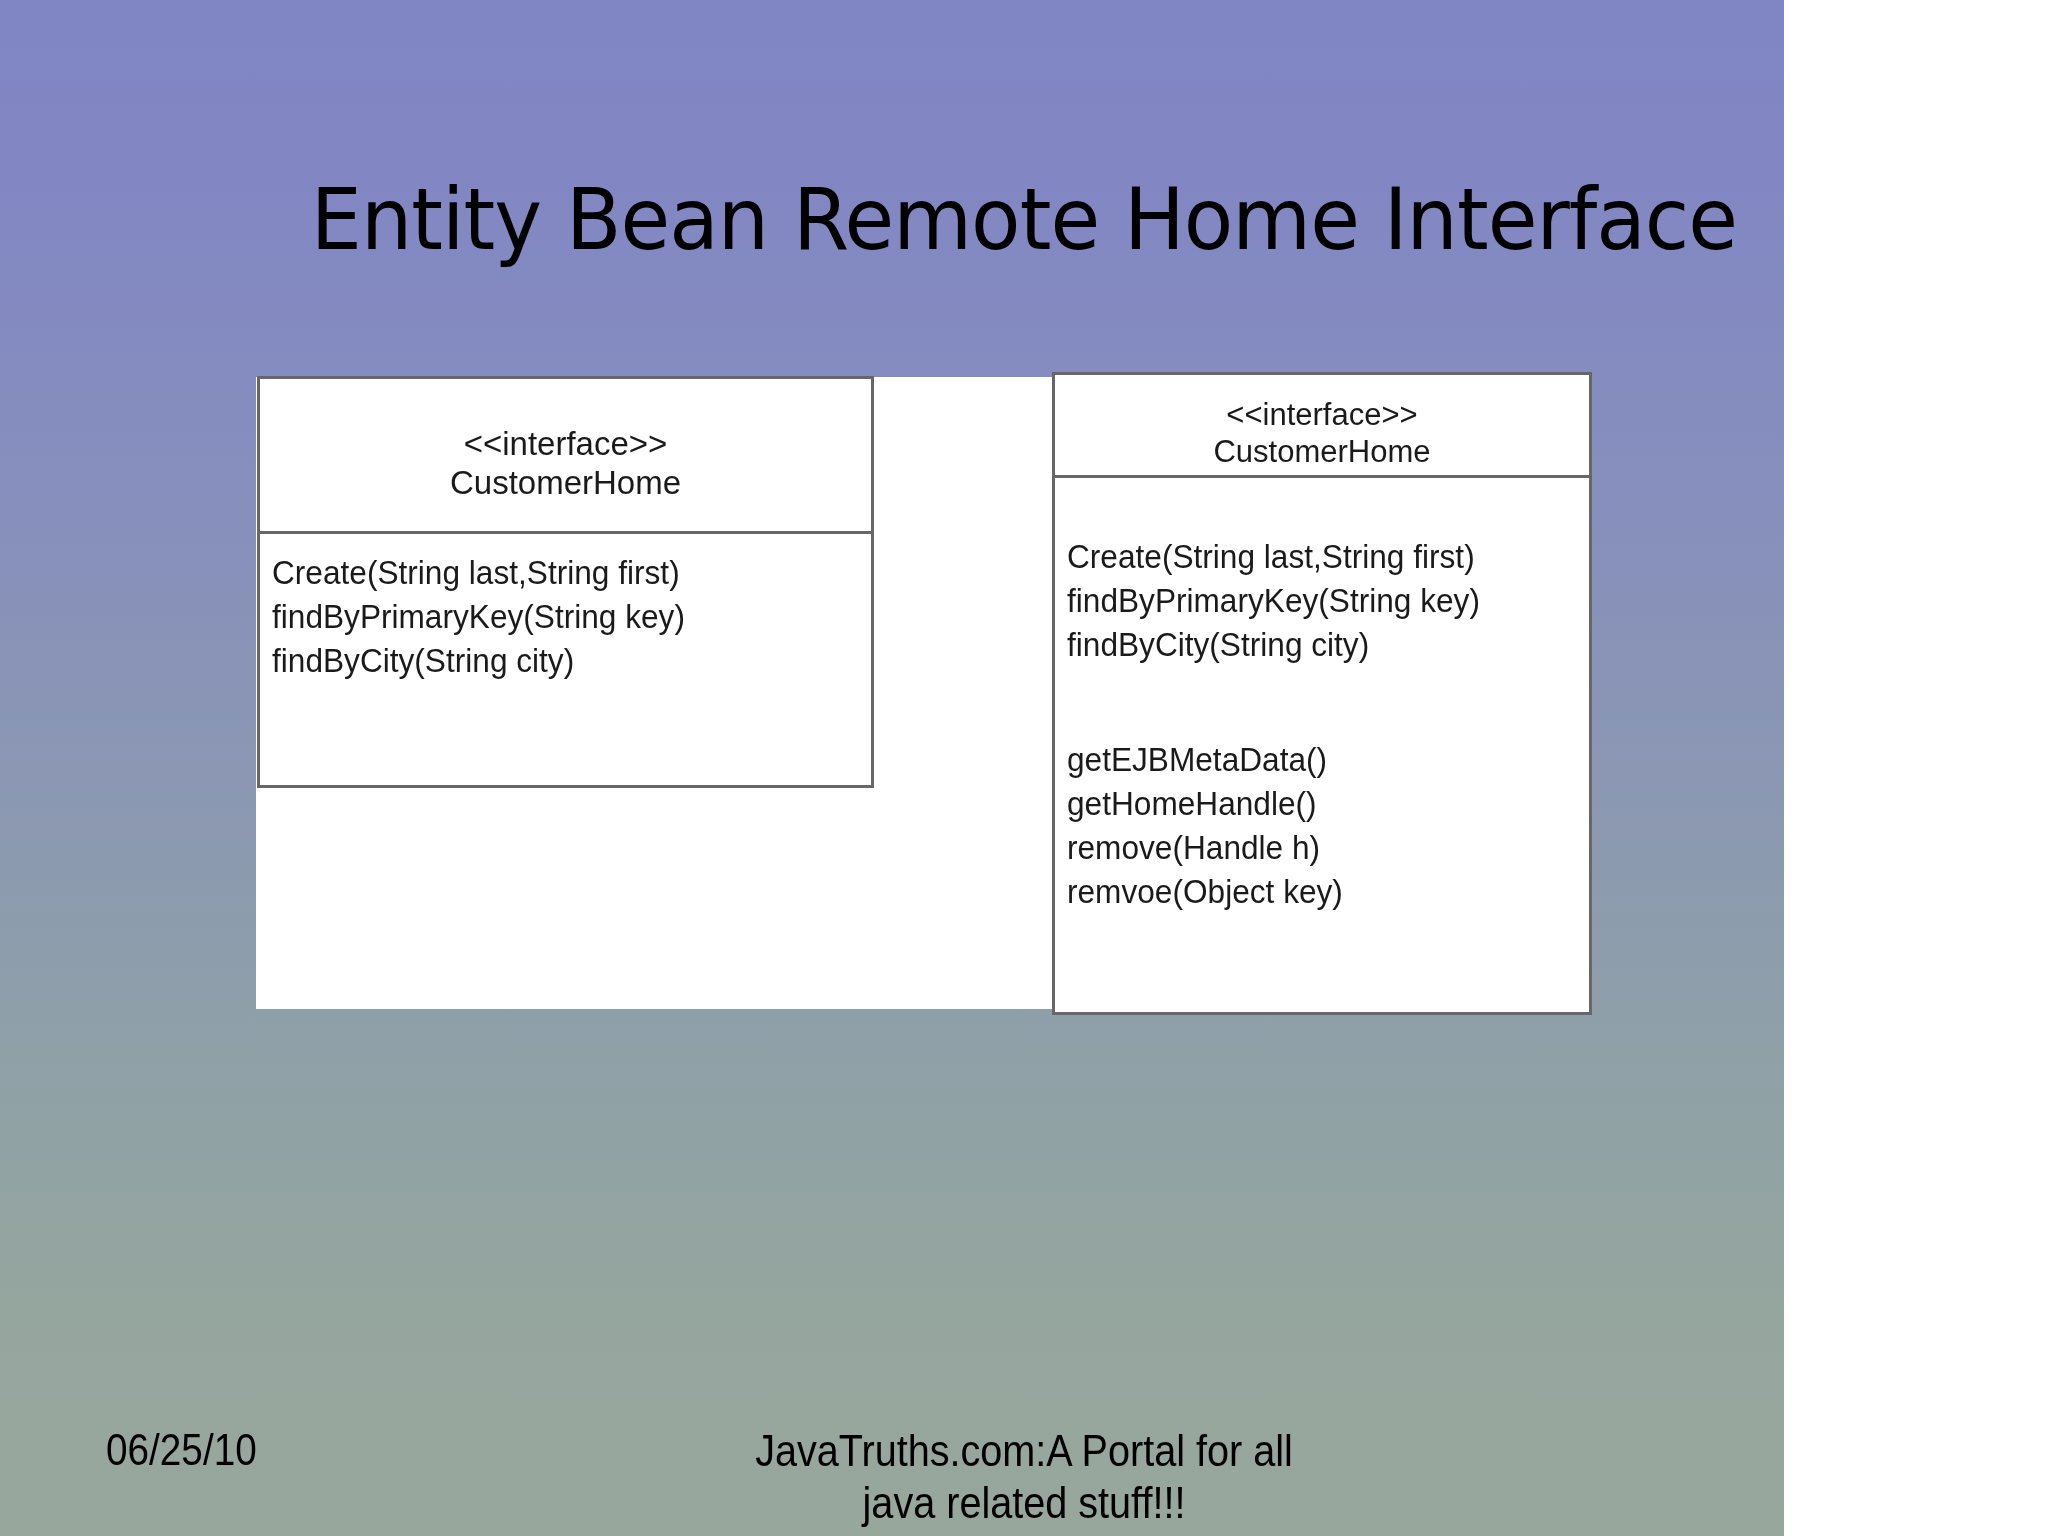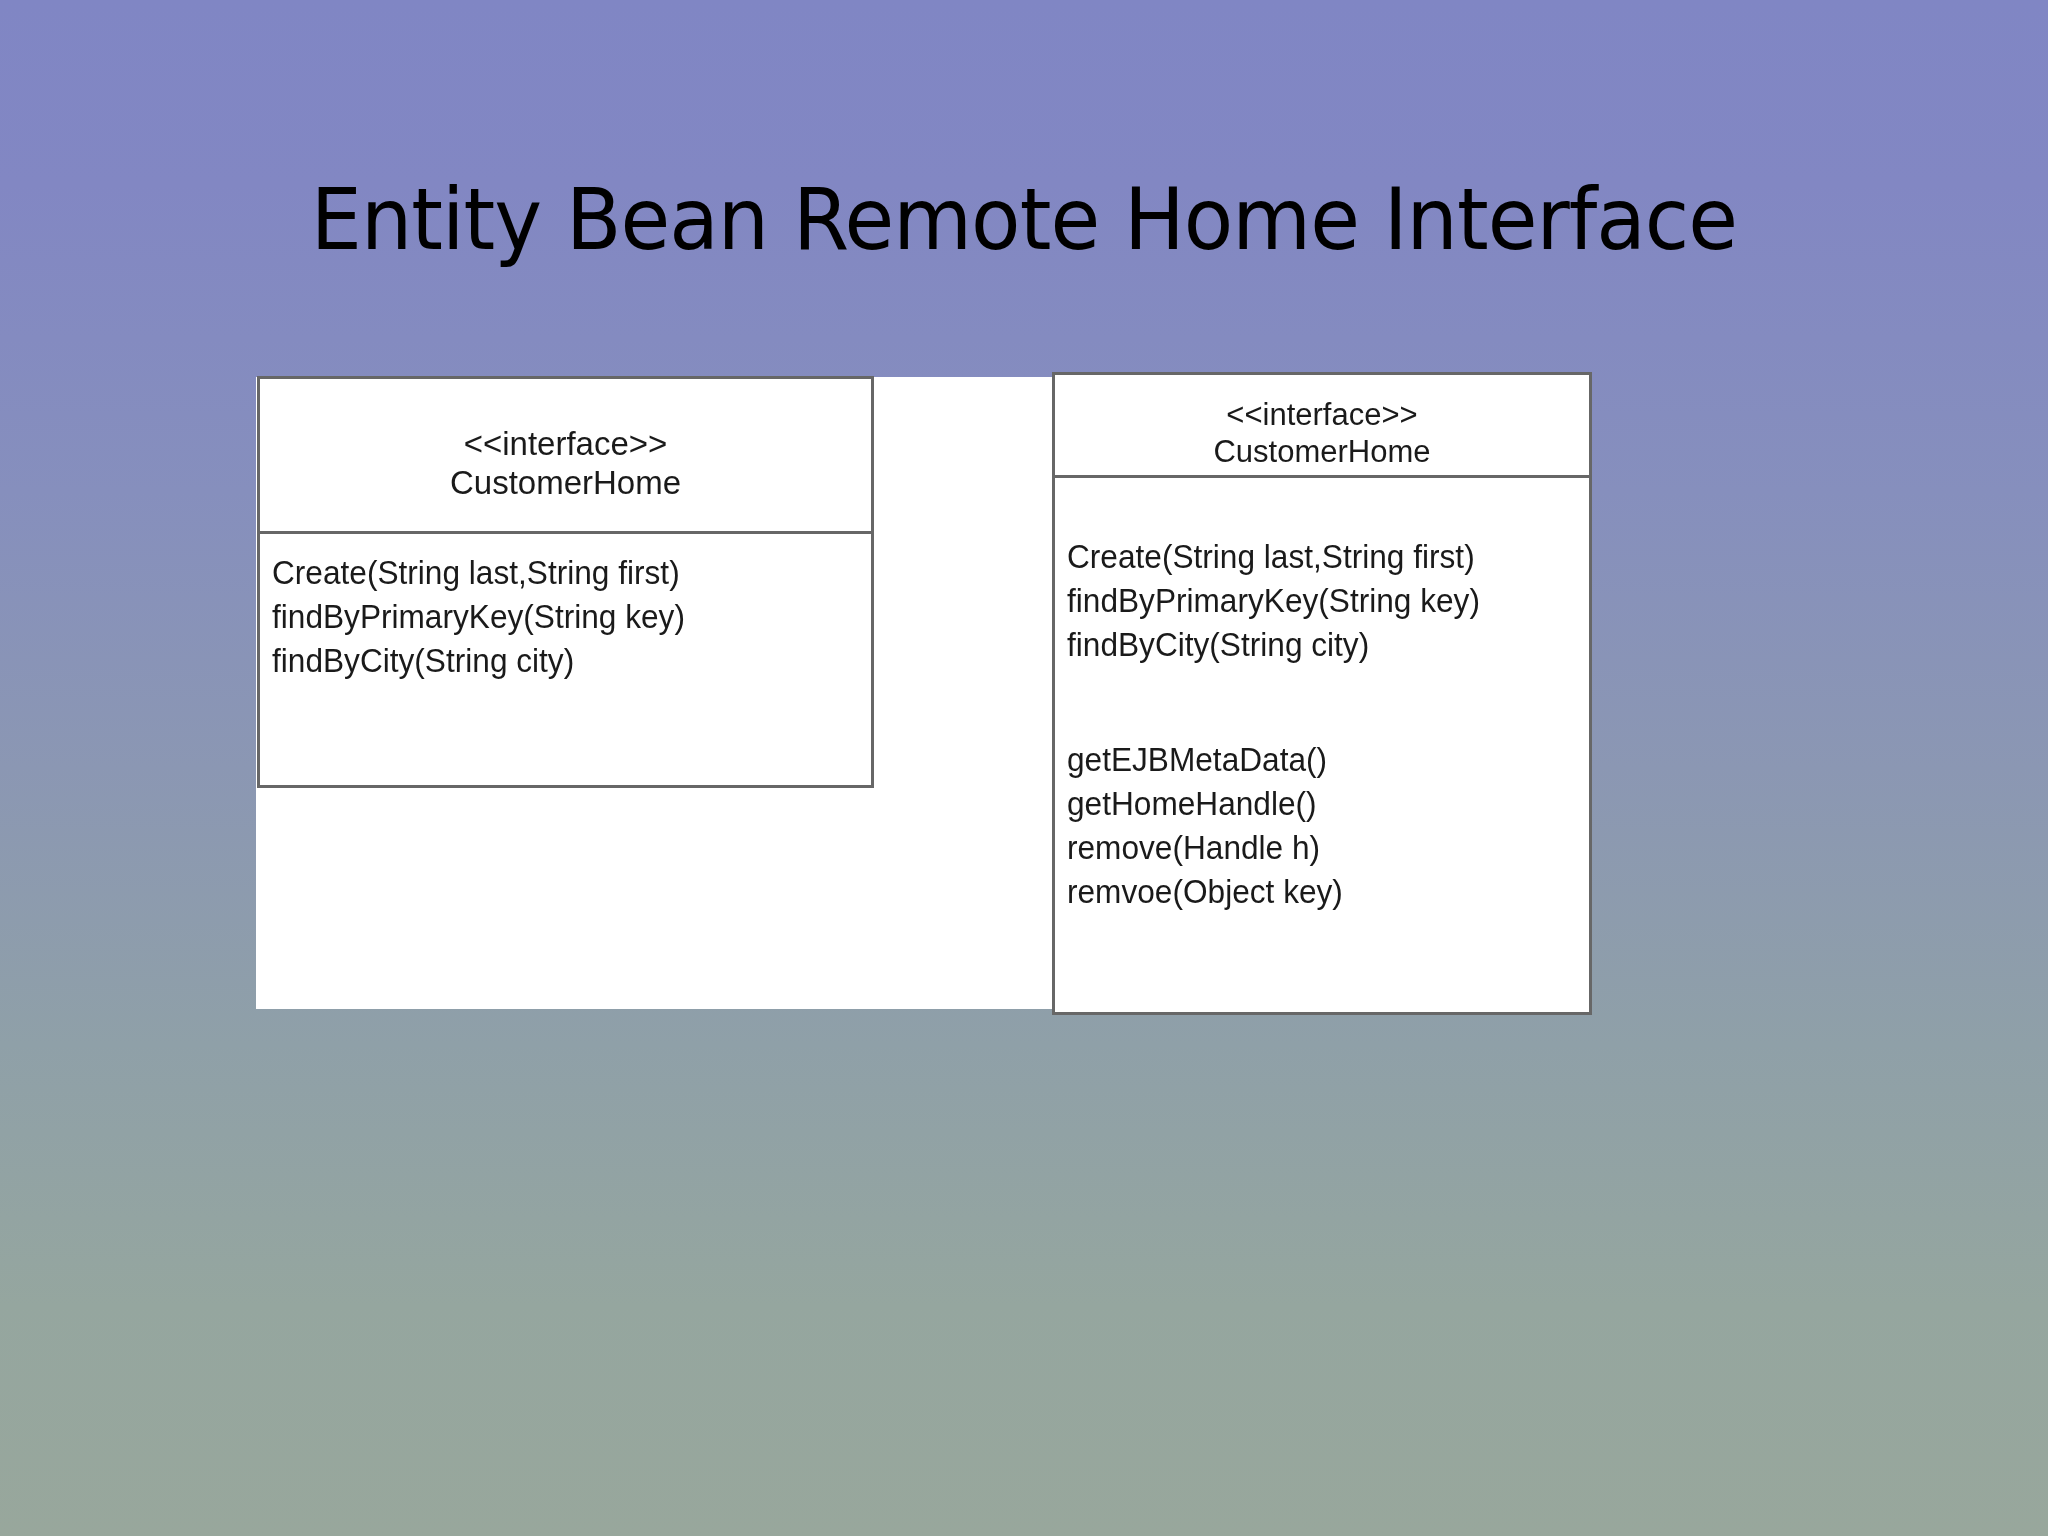--- a/index.html
+++ b/index.html
@@ -8,21 +8,21 @@
   }
   body {
     width: 2048px;
     height: 1536px;
     overflow: hidden;
     font-family: "Liberation Sans", sans-serif;
   }
 
   #slide {
     position: relative;
-    width: 2048px;
+    width: 1784px;
     height: 1536px;
     background: linear-gradient(to bottom,
                 #8086c4 0%,
                 #8287c3 12%,
                 #868fbd 32%,
                 #8b97b3 50%,
                 #8fa0a8 68%,
                 #95a69f 85%,
                 #98a79c 100%);
     overflow: hidden;
@@ -229,14 +229,22 @@
         <span class="method-gap"></span>
         <span class="method">getEJBMetaData()</span>
         <span class="method">getHomeHandle()</span>
         <span class="method">remove(Handle h)</span>
         <span class="method">remvoe(Object key)</span>
       </div>
     </div>
 
   </div>
 
+  <div id="footer">
+    <div id="footer-date">06/25/10</div>
+    <div id="footer-center">
+      <span>JavaTruths.com:A Portal for all</span>
+      <span>java related stuff!!!</span>
+    </div>
+    <div id="footer-pagenum">60</div>
+  </div>
 
 </div>
 
 </body></html>

